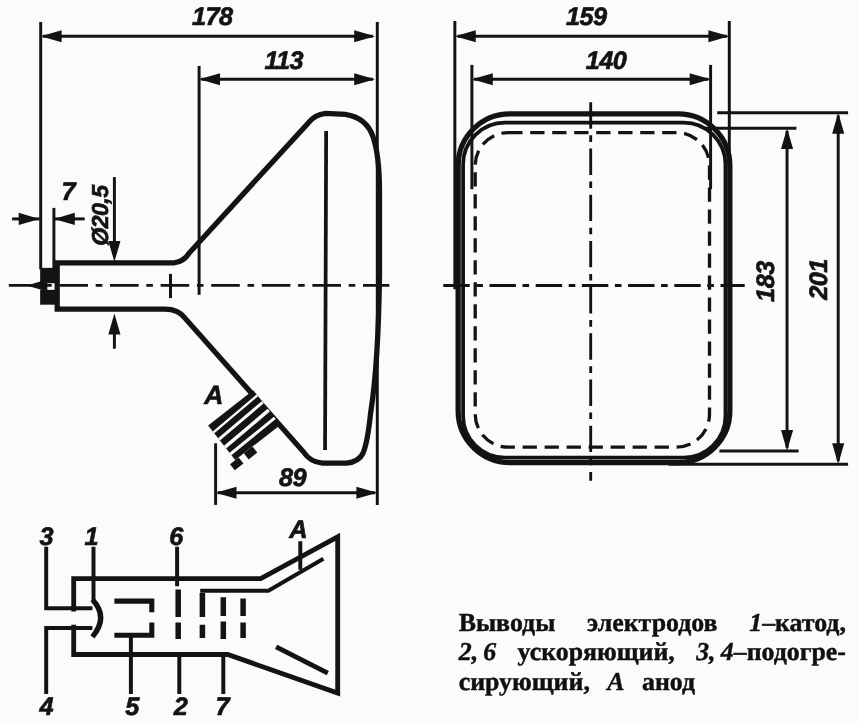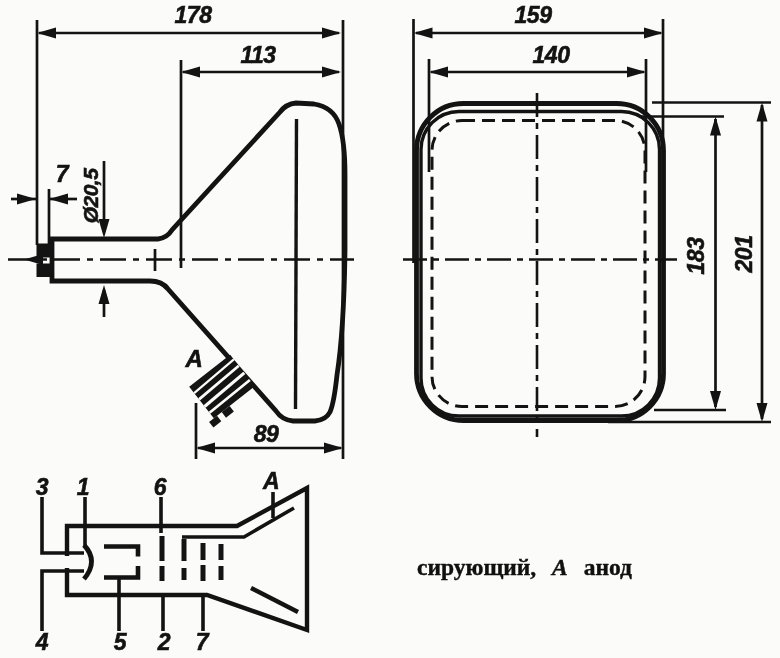--- a/index.html
+++ b/index.html
@@ -152,15 +152,17 @@
     <text x="160" y="495">6</text>
     <text x="271" y="489">A</text>
     <text x="42" y="650">4</text>
     <text x="120" y="650">5</text>
     <text x="164" y="650">2</text>
     <text x="202" y="650">7</text>
   </g>
 </svg>
 
 <div class="cap">
+  <div class="j">Выводы электродов <i>1</i>–катод,</div>
+  <div class="j"><i>2, 6</i> ускоряющий, <i>3, 4</i>–подогре-</div>
   <div class="l">сирующий, <i>А</i> анод</div>
 </div>
 </div>
 
 </body></html>

